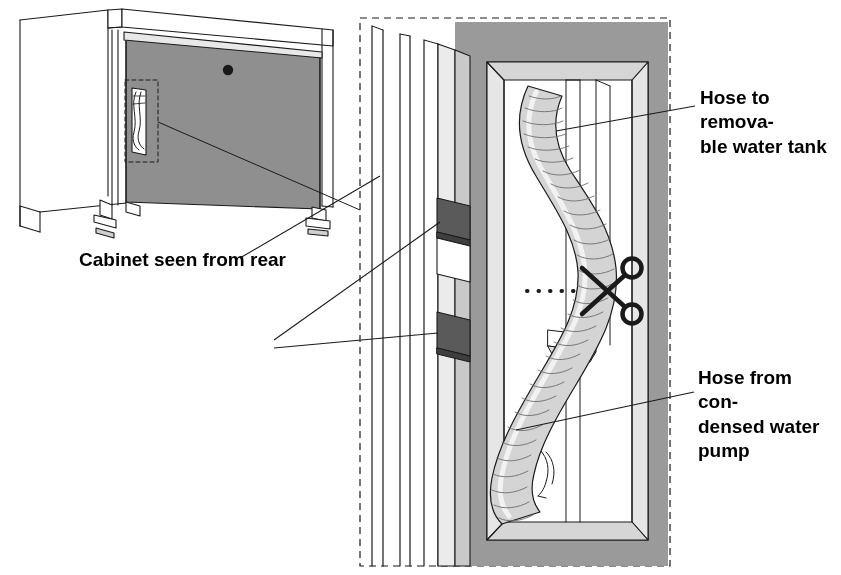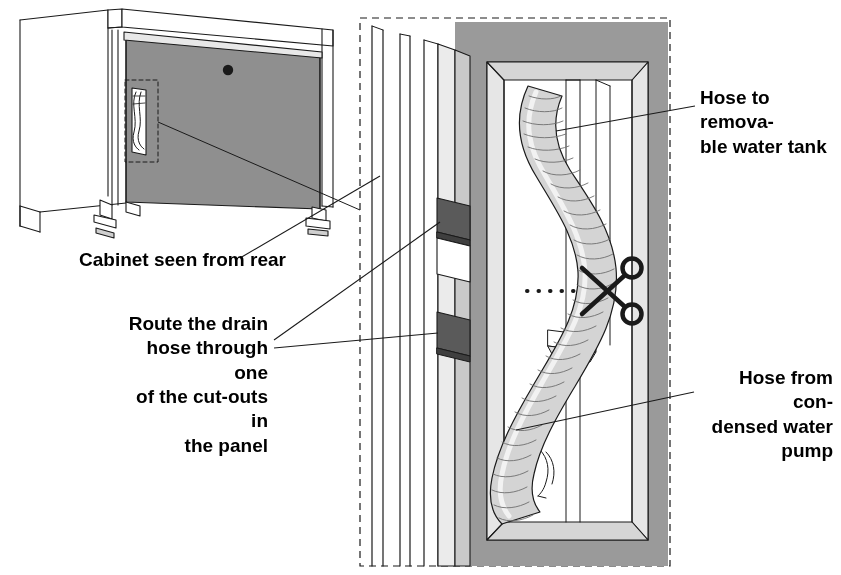--- a/index.html
+++ b/index.html
@@ -45,21 +45,21 @@
   #label-hose-tank {
     left: 700px;
     top: 86px;
     width: 135px;
     text-align: left;
   }
   #label-hose-pump {
     left: 698px;
     top: 366px;
     width: 135px;
-    text-align: right;
+    text-align: left;
   }
 </style>
 </head>
 <body>
 
 <div id="root">
 
   <svg id="diagram-svg" viewBox="0 0 841 575">
 
     <g fill="none" stroke="#1a1a1a" stroke-width="1.1" stroke-linejoin="round" stroke-linecap="round">
@@ -240,24 +240,20 @@
       <path d="M694 392 L516 430"></path>
       <path d="M274 340 L440 222"></path>
       <path d="M274 348 L438 333"></path>
       <path d="M240 258 L380 176"></path>
     </g>
 
   </svg>
 
   <div class="label" id="label-cabinet-rear">Cabinet seen from rear</div>
 
-  <div class="label" id="label-route-drain-hose">Route the drain
-hose through one
-of the cut-outs in
-the panel</div>
 
   <div class="label" id="label-hose-tank">Hose to remova-
 ble water tank</div>
 
   <div class="label" id="label-hose-pump">Hose from con-
 densed water
 pump</div>
 
 </div>
 

